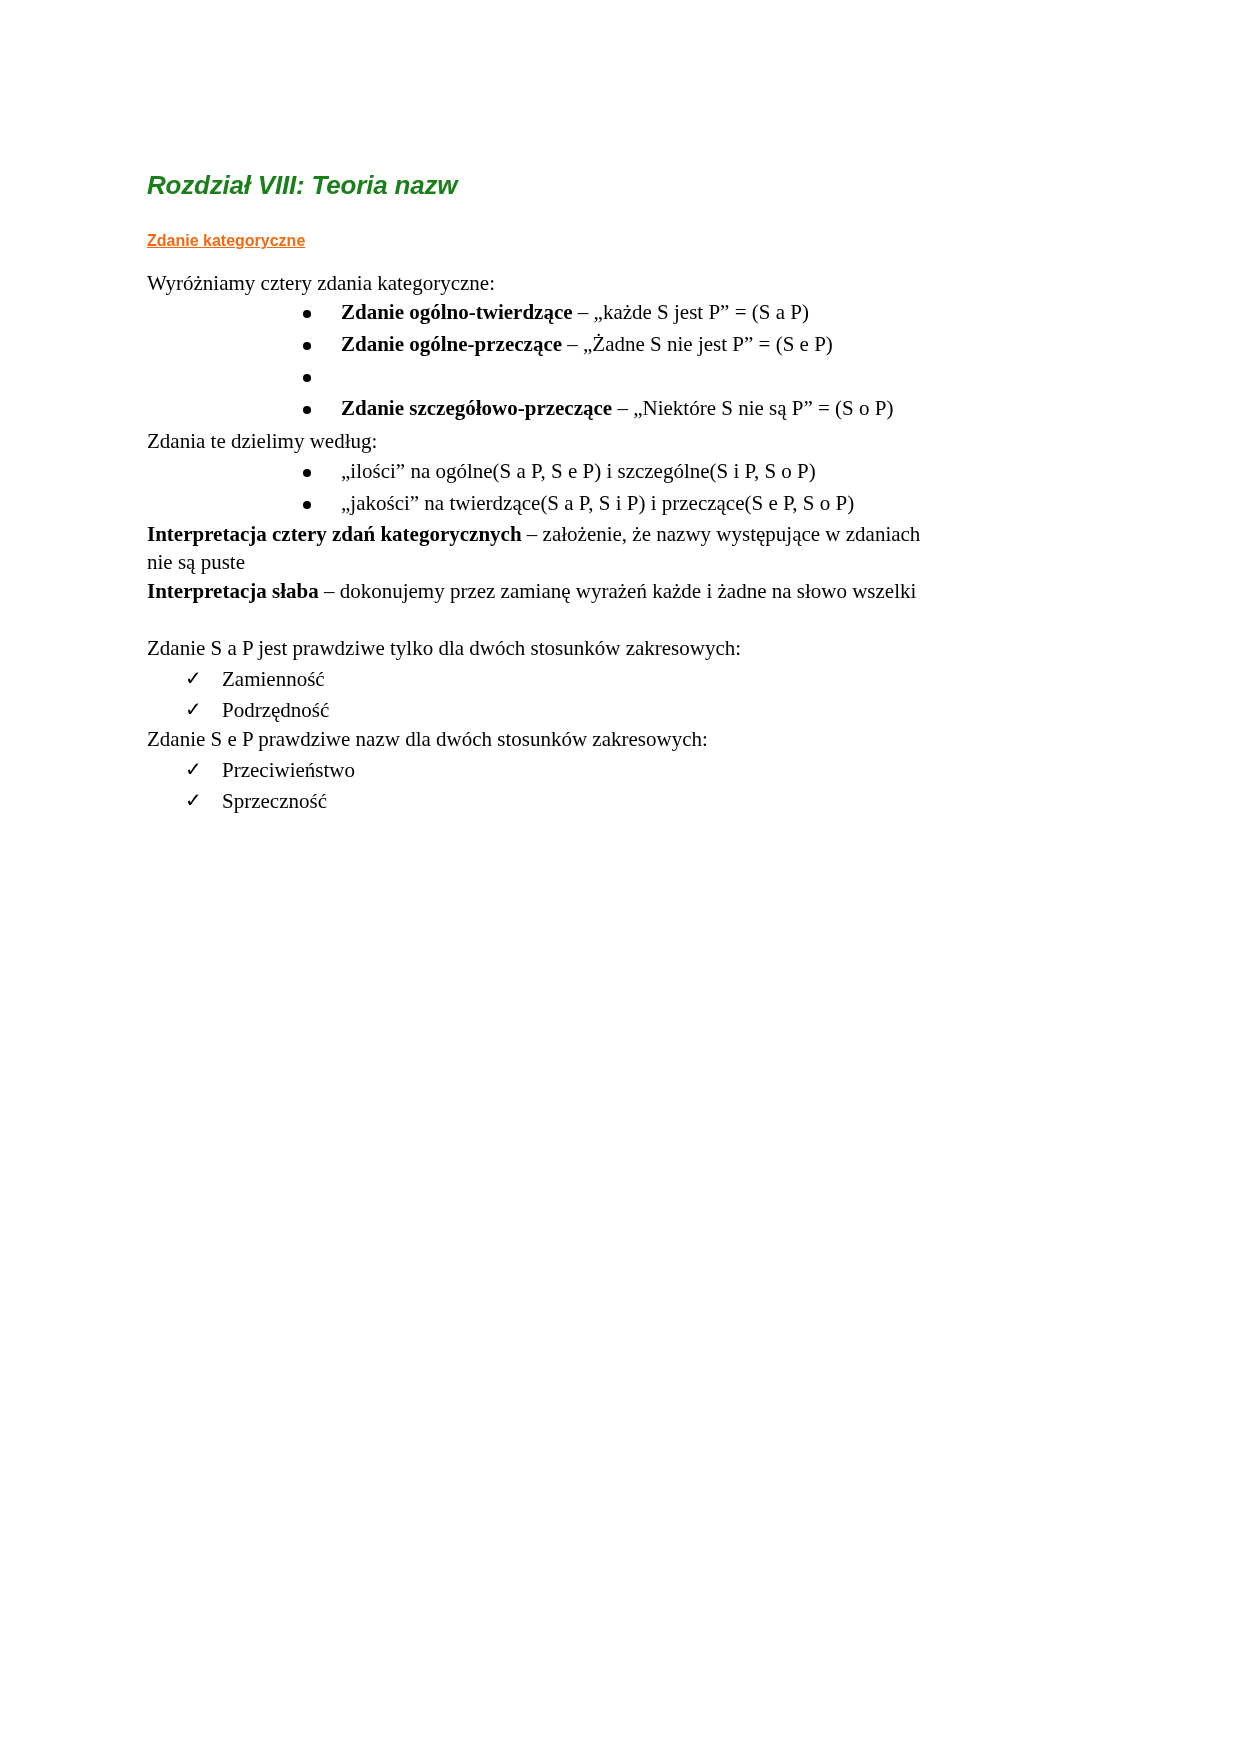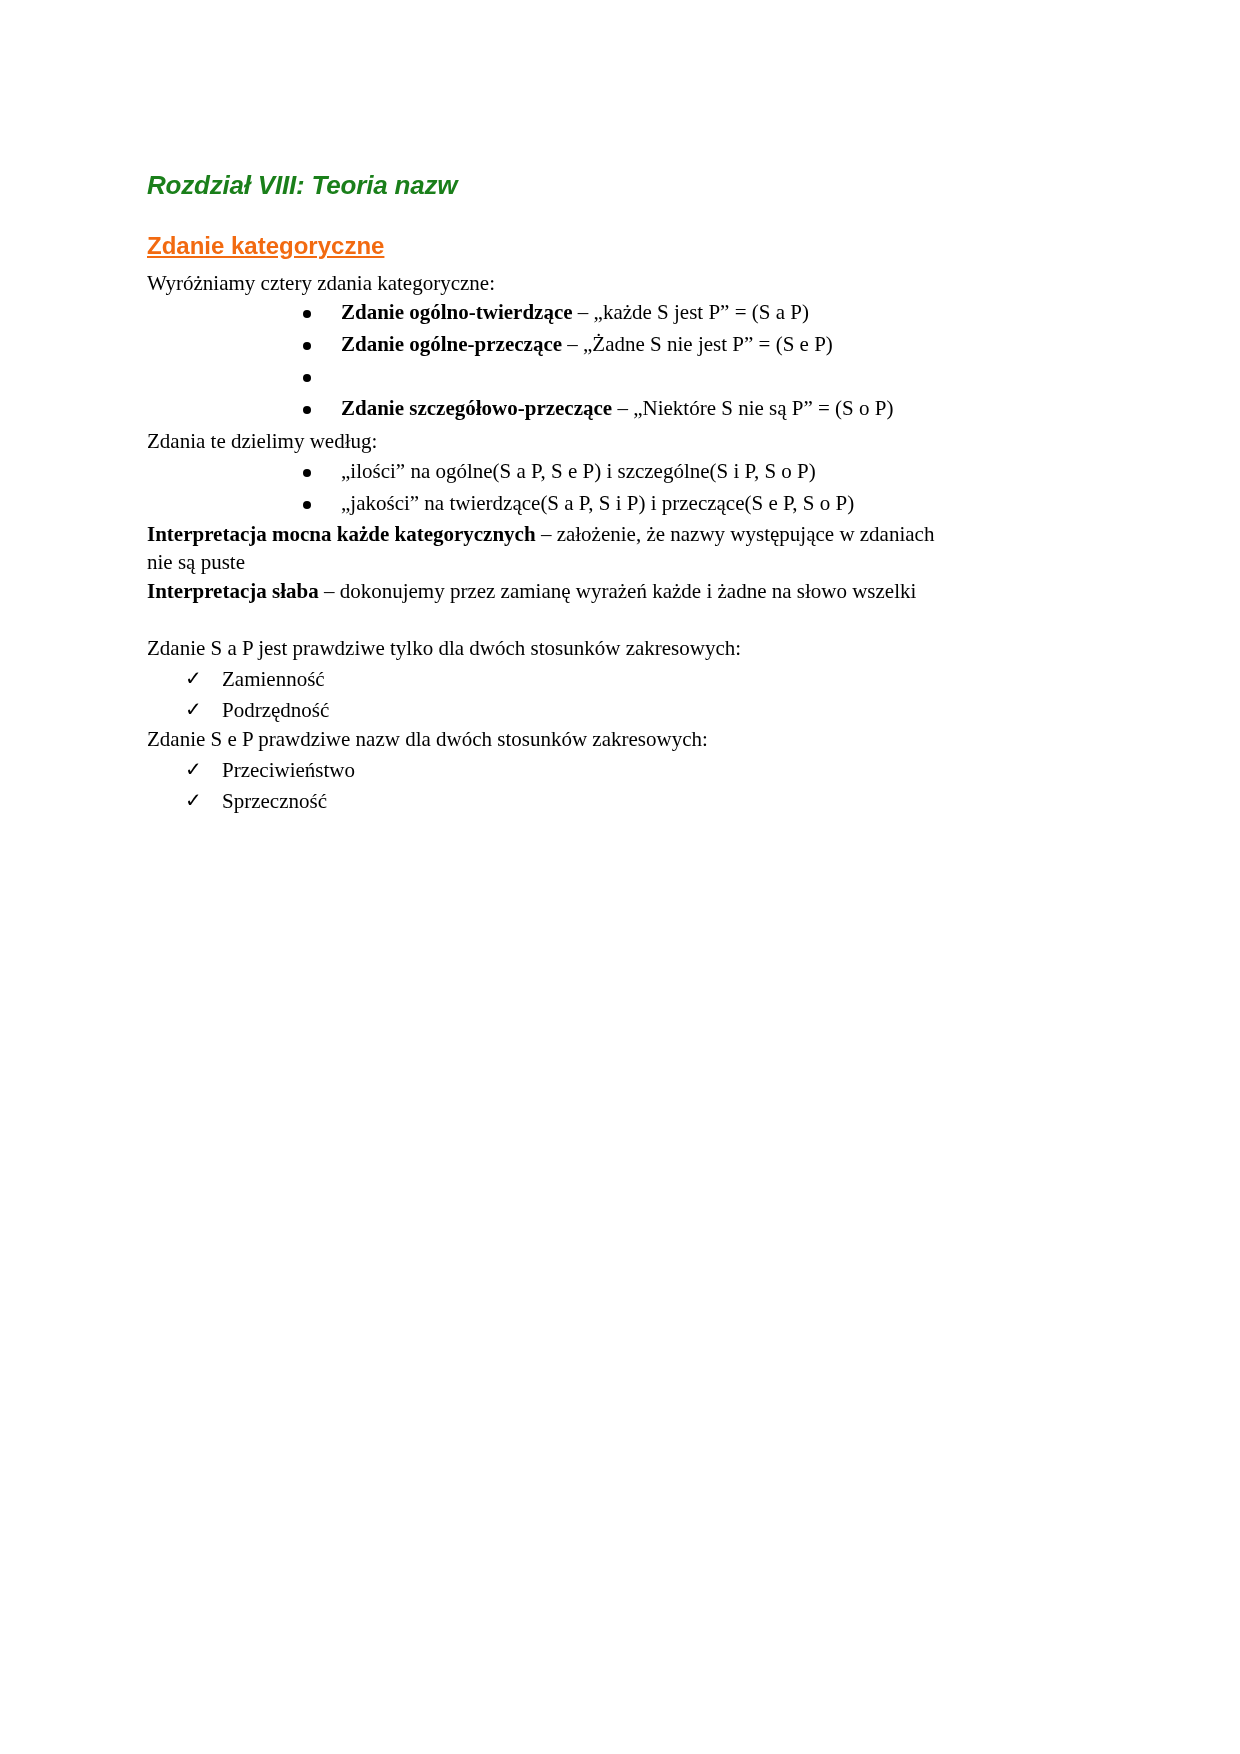--- a/index.html
+++ b/index.html
@@ -7,21 +7,21 @@
   .page { position: absolute; left: 0; top: 0; width: 1240px; height: 1708px; background: #fff; }
   .h1 {
     position: absolute; left: 147px; top: 170px;
     font-family: "Liberation Sans", "DejaVu Sans", sans-serif;
     font-size: 26px; font-weight: bold; font-style: italic;
     color: #1a7f1a; white-space: nowrap; letter-spacing: -0.2px;
   }
   .h2 {
     position: absolute; left: 147px; top: 232px;
     font-family: "Liberation Sans", "DejaVu Sans", sans-serif;
-    font-size: 24px; font-weight: bold;
+    font-size: 16px; font-weight: bold;
     color: #f26a10; text-decoration: underline; white-space: nowrap;
   }
   .line {
     position: absolute; font-family: "Liberation Serif", "DejaVu Serif", serif;
     font-size: 21px; color: #000; white-space: nowrap; line-height: 28px;
   }
   .bullet-dot {
     position: absolute; width: 8px; height: 8px; border-radius: 50%; background: #000;
   }
   .check {
@@ -58,21 +58,21 @@
 
   <div class="line" style="left:147px; top:427px;">Zdania te dzielimy według:</div>
 
   <span class="bullet-dot" style="left:303px; top:469px;"></span>
   <div class="line" style="left:341px; top:457px;">„ilości” na ogólne(S a P, S e P) i szczególne(S i P, S o P)</div>
 
   <span class="bullet-dot" style="left:303px; top:501px;"></span>
   <div class="line" style="left:341px; top:489px;">„jakości” na twierdzące(S a P, S i P) i przeczące(S e P, S o P)</div>
 
   <div class="line" style="left:147px; top:520px;">
-    <b>Interpretacja mocna każde kategorycznych</b><span> – założenie, że nazwy występujące w zdaniach</span>
+    <b>Interpretacja cztery zdań kategorycznych</b><span> – założenie, że nazwy występujące w zdaniach</span>
   </div>
   <div class="line" style="left:147px; top:548px;">nie są puste</div>
 
   <div class="line" style="left:147px; top:577px;">
     <b>Interpretacja słaba</b><span> – dokonujemy przez zamianę wyrażeń każde i żadne na słowo wszelki</span>
   </div>
 
   <div class="line" style="left:147px; top:634px;">Zdanie S a P jest prawdziwe tylko dla dwóch stosunków zakresowych:</div>
   <span class="check" style="left:185px; top:664px;">✓</span>
   <div class="line" style="left:222px; top:665px;">Zamienność</div>

